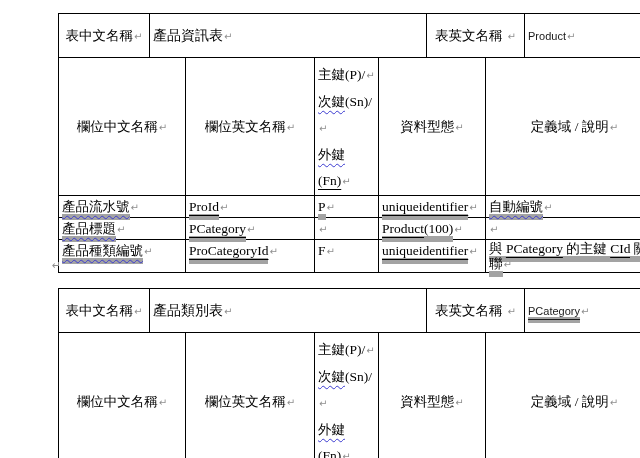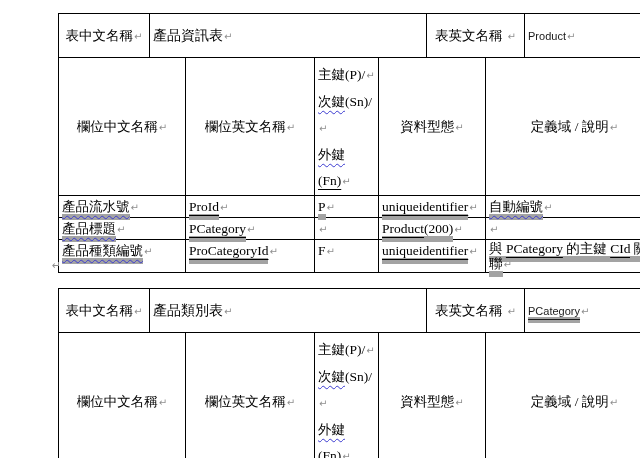--- a/index.html
+++ b/index.html
@@ -87,21 +87,21 @@
             <td><span class="u sr">ProId</span><span class="mark">↵</span></td>
             <td><span class="u">P</span><span class="mark">↵</span></td>
             <td colspan="2"><span class="u sr">uniqueidentifier</span><span class="mark">↵</span></td>
             <td colspan="2"><span class="u sb">自動編號</span><span class="mark">↵</span></td>
             <td class="ghost"><span class="mark">↵</span></td>
           </tr>
           <tr class="h-data">
             <td colspan="2"><span class="u sb">產品標題</span><span class="mark">↵</span></td>
             <td><span class="u sr">PCategory</span><span class="mark">↵</span></td>
             <td><span class="mark">↵</span></td>
-            <td colspan="2"><span class="u sr">Product</span><span class="u">(200)</span><span class="mark">↵</span></td>
+            <td colspan="2"><span class="u sr">Product</span><span class="u">(100)</span><span class="mark">↵</span></td>
             <td colspan="2"><span class="mark">↵</span></td>
             <td class="ghost"><span class="mark">↵</span></td>
           </tr>
           <tr class="h-tall">
             <td colspan="2"><span class="u sb">產品種類編號</span><span class="mark">↵</span></td>
             <td><span class="u sr">ProCategoryId</span><span class="mark">↵</span></td>
             <td><span>F</span><span class="mark">↵</span></td>
             <td colspan="2"><span class="u sr">uniqueidentifier</span><span class="mark">↵</span></td>
             <td class="multiline" colspan="2"><span class="u">與 </span><span class="u sr">PCategory</span><span class="u"> 的主鍵 </span><span class="u sr">CId</span><span class="u"> 關聯</span><span class="mark">↵</span></td>
             <td class="ghost"><span class="mark">↵</span></td>

